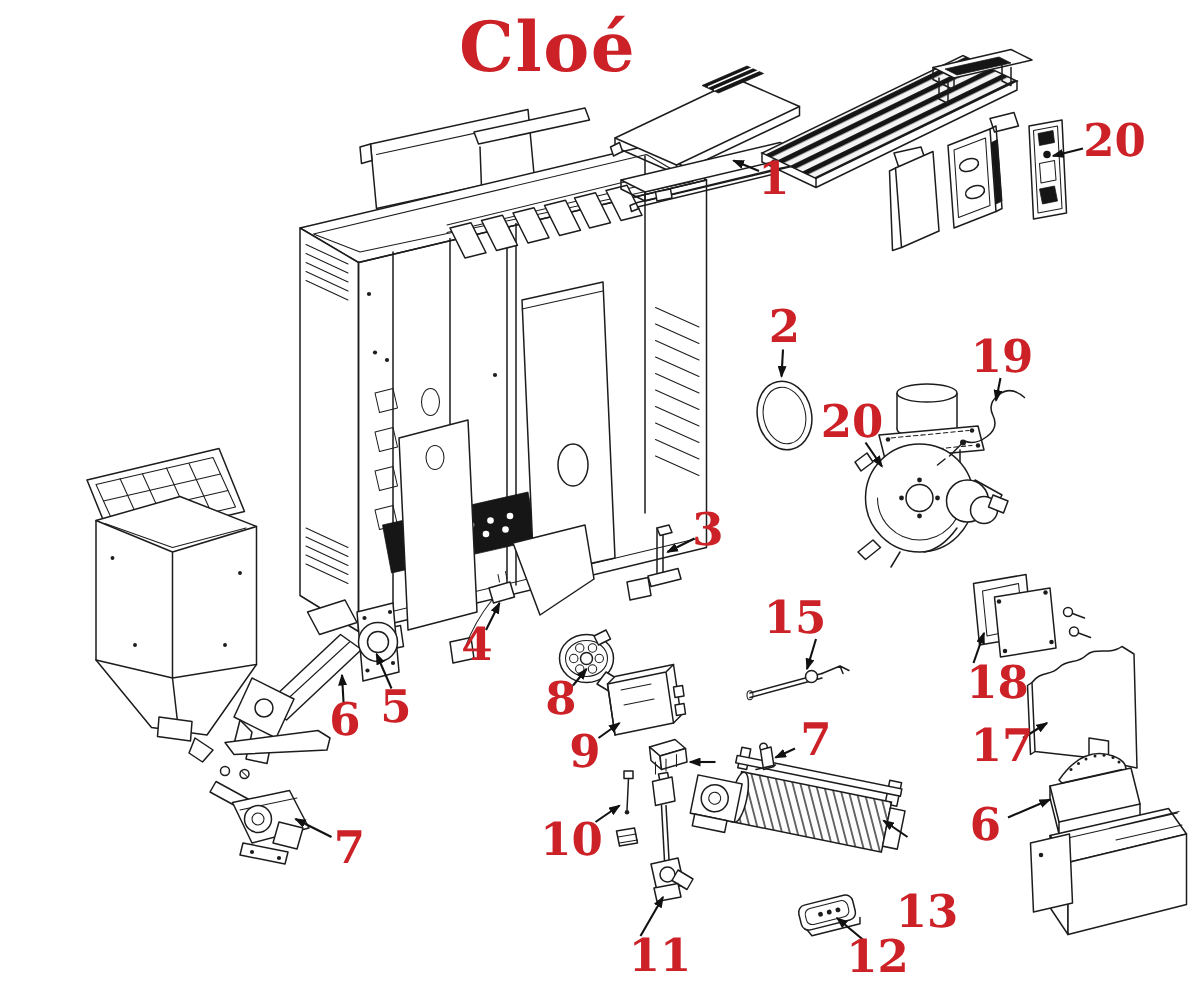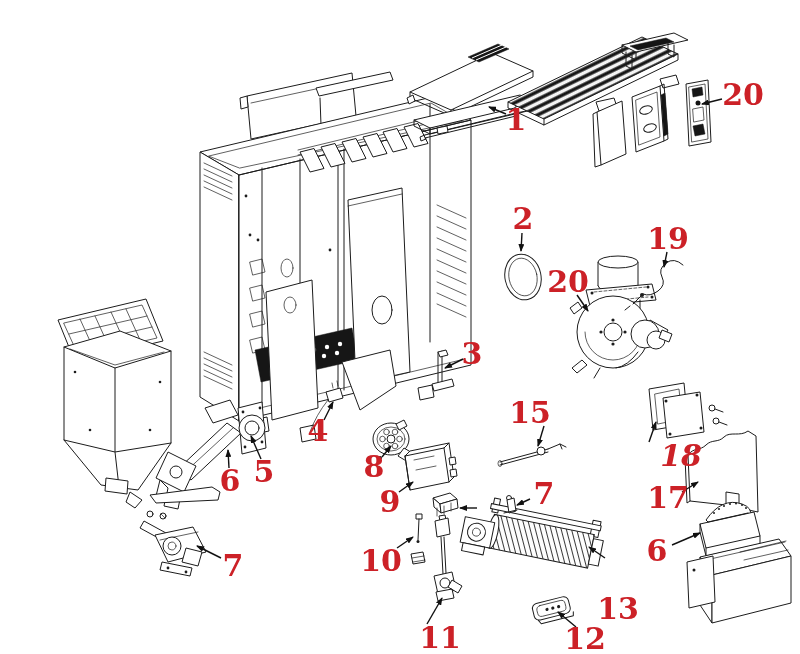--- a/index.html
+++ b/index.html
@@ -418,37 +418,38 @@
         <line x1="544" y1="426" x2="538" y2="446" class="arrow" marker-end="url(#ah)"></line>
         <line x1="672" y1="545" x2="700" y2="533" class="arrow" marker-end="url(#ah)"></line>
         <line x1="682" y1="492" x2="698" y2="482" class="arrow" marker-end="url(#ah)"></line>
         <line x1="649" y1="442" x2="656" y2="422" class="arrow" marker-end="url(#ah)"></line>
         <line x1="667" y1="252" x2="664" y2="267" class="arrow" marker-end="url(#ah)"></line>
         <line x1="722" y1="99" x2="702" y2="104" class="arrow" marker-end="url(#ah)"></line>
         <line x1="577" y1="295" x2="588" y2="311" class="arrow" marker-end="url(#ah)"></line>
       </g>
   </svg>
 
+  <div class="diagram-title">Cloé</div>
 
   <div id="callout-layer">
       <span class="callout" style="left: 516px; top: 120px;">1</span>
       <span class="callout" style="left: 523px; top: 219px;">2</span>
       <span class="callout" style="left: 472px; top: 354px;">3</span>
       <span class="callout" style="left: 318px; top: 431px;">4</span>
       <span class="callout" style="left: 264px; top: 472px;">5</span>
       <span class="callout" style="left: 230px; top: 481px;">6</span>
       <span class="callout" style="left: 233px; top: 566px;">7</span>
       <span class="callout" style="left: 374px; top: 467px;">8</span>
       <span class="callout" style="left: 390px; top: 502px;">9</span>
       <span class="callout" style="left: 381px; top: 561px;">10</span>
       <span class="callout" style="left: 440px; top: 638px;">11</span>
       <span class="callout" style="left: 585px; top: 639px;">12</span>
       <span class="callout" style="left: 618px; top: 569px; margin-top: 40px;">13</span>
       <span class="callout" style="left: 544px; top: 494px;">7</span>
       <span class="callout" style="left: 520px; top: 413px; margin-left: 10px;">15</span>
       <span class="callout" style="left: 657px; top: 551px;">6</span>
       <span class="callout" style="left: 668px; top: 498px;">17</span>
-      <span class="callout" style="left: 681px; top: 456px; font-style: italic;">18</span>
+      <span class="callout" style="left: 665px; top: 456px;">18</span>
       <span class="callout" style="left: 668px; top: 239px; text-align: right;">19</span>
       <span class="callout" style="left: 743px; top: 95px;">20</span>
       <span class="callout" style="left: 568px; top: 282px;">20</span>
     </div>
 </div>
 
 </body></html>

